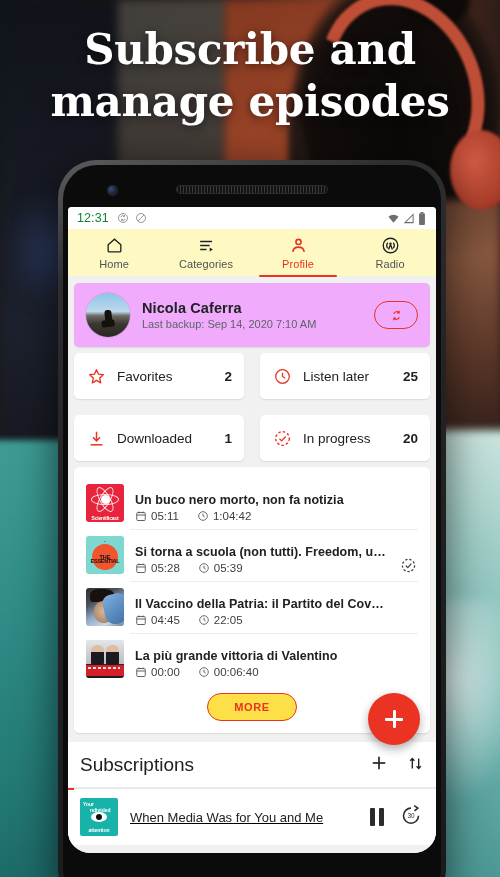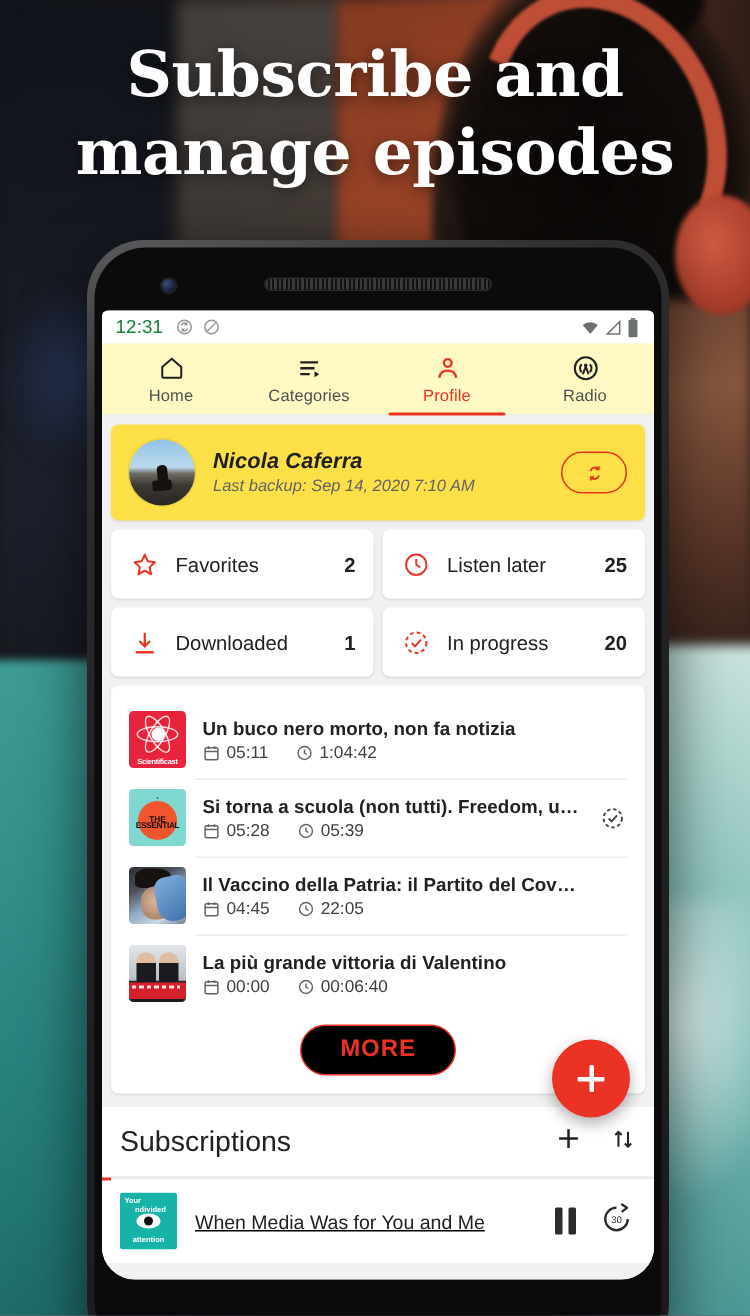--- a/index.html
+++ b/index.html
@@ -174,23 +174,22 @@
     position: absolute; left: 8%; right: 8%; bottom: -1px; height: 2.5px;
     background: #ea3323; border-radius: 2px;
   }
 
   
   .body {
     flex: 1; background: #f1f1f1; overflow: hidden;
     display: flex; flex-direction: column;
   }
   .card {
-    background: #fde047; margin: 6px 6px 0 6px; border-radius: 5px;
+    background: #f0abfc; margin: 6px 6px 0 6px; border-radius: 5px;
     box-shadow: 0 1px 2px rgba(0,0,0,.10);
-    font-style: italic;
   }
 
   
   .profile { display: flex; align-items: center; padding: 10px 12px; gap: 12px; }
   .avatar {
     width: 44px; height: 44px; border-radius: 50%; flex: none; overflow: hidden;
     background: linear-gradient(180deg,#8fc3e8 0%,#bcd9ec 42%,#6d6a62 52%,#3b3731 70%,#2a2722 100%);
     position: relative; box-shadow: 0 0 0 1px rgba(0,0,0,.07);
   }
   .avatar .figure {
@@ -203,52 +202,52 @@
   }
   .profile-text { flex: 1; min-width: 0; }
   .profile-name { font-size: 14.5px; font-weight: bold; color: #202124; letter-spacing: .1px; }
   .profile-sub { font-size: 11px; color: #5f6368; margin-top: 2px; }
   .sync-btn {
     width: 44px; height: 28px; border: 1.4px solid #ea3323; border-radius: 16px;
     display: flex; align-items: center; justify-content: center; flex: none;
   }
 
   
-  .stats { display: grid; grid-template-columns: 1fr 1fr; gap: 6px; margin: 6px 6px 0 6px; }
+  .stats { display: grid; grid-template-columns: 1fr 1fr; gap: 16px; margin: 6px 6px 0 6px; }
   .stat {
     background: #fff; border-radius: 5px; box-shadow: 0 1px 2px rgba(0,0,0,.10);
     display: flex; align-items: center; gap: 11px; padding: 13px 12px;
   }
   .stat-icon { width: 20px; height: 20px; flex: none; display: flex; align-items: center; justify-content: center; }
   .stat-label { flex: 1; font-size: 13.5px; color: #202124; }
   .stat-count { font-size: 13.5px; font-weight: bold; color: #202124; }
 
   
   .episodes { margin: 6px 6px 0 6px; background: #fff; border-radius: 5px;
               box-shadow: 0 1px 2px rgba(0,0,0,.10); padding: 10px 0 10px 0; }
   .section-title { font-size: 14.5px; color: #202124; padding: 2px 12px 8px 12px; }
-  .ep { display: flex; align-items: center; gap: 11px; padding: 7px 12px; position: relative; }
+  .ep { display: flex; align-items: flex-end; gap: 11px; padding: 7px 12px; position: relative; }
   .ep + .ep:before {
     content: ""; position: absolute; left: 56px; right: 12px; top: 0; height: 1px; background: #ececec;
   }
   .ep-thumb { width: 38px; height: 38px; border-radius: 3px; flex: none; overflow: hidden; position: relative; }
   .ep-main { flex: 1; min-width: 0; }
   .ep-title {
     font-size: 12.5px; font-weight: bold; color: #202124;
     white-space: nowrap; overflow: hidden; text-overflow: ellipsis; letter-spacing: .05px;
   }
   .ep-meta { display: flex; align-items: center; gap: 6px; margin-top: 3px; font-size: 11.5px; color: #3c4043; }
   .ep-meta .grp { display: flex; align-items: center; gap: 4px; }
   .ep-meta .grp + .grp { margin-left: 12px; }
   .ep-status { width: 20px; flex: none; display: flex; align-items: center; justify-content: center; }
   .more-wrap { display: flex; justify-content: center; padding: 8px 0 2px 0; }
   .more-btn {
     border: 1.3px solid #ea3323; color: #ea3323; border-radius: 18px;
-    font-size: 16px; font-weight: bold; letter-spacing: .6px;
-    padding: 7px 26px; background: #000000;
+    font-size: 11px; font-weight: bold; letter-spacing: .6px;
+    padding: 7px 26px; background: #fde047;
   }
 
   
   .art-sci { background:#e8243c; width:100%; height:100%; position:relative; }
   .art-sci .core { position:absolute; left:50%; top:42%; width:9px; height:9px; margin:-4.5px 0 0 -4.5px;
     background:#fff; border-radius:50%; }
   .art-sci .orb { position:absolute; left:50%; top:42%; width:28px; height:11px; margin:-5.5px 0 0 -14px;
     border:1.2px solid rgba(255,255,255,.85); border-radius:50%; }
   .art-sci .o2 { transform: rotate(60deg); }
   .art-sci .o3 { transform: rotate(-60deg); }

